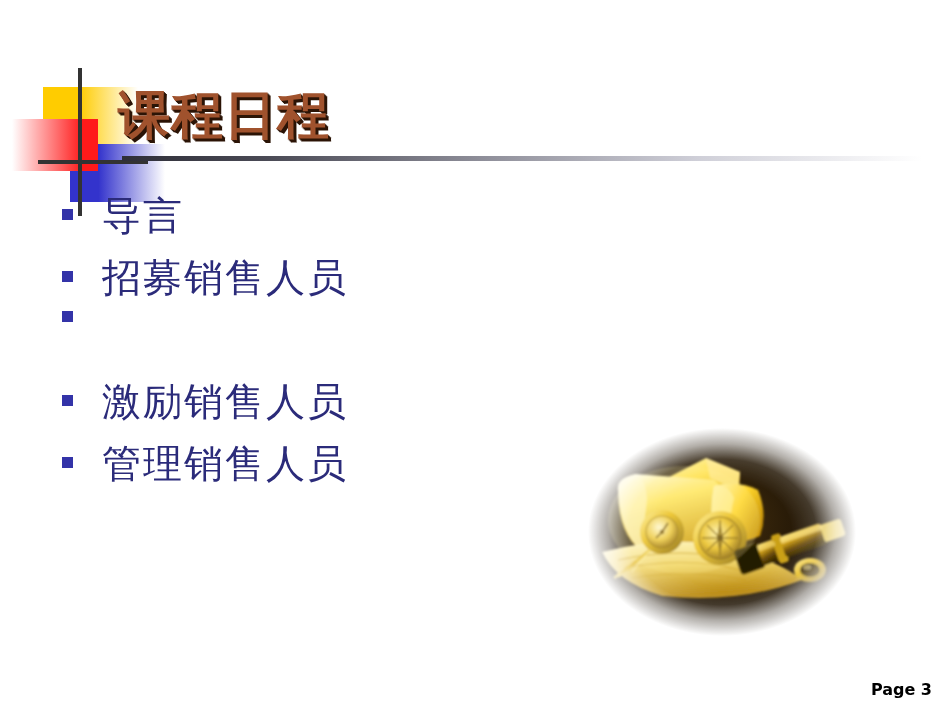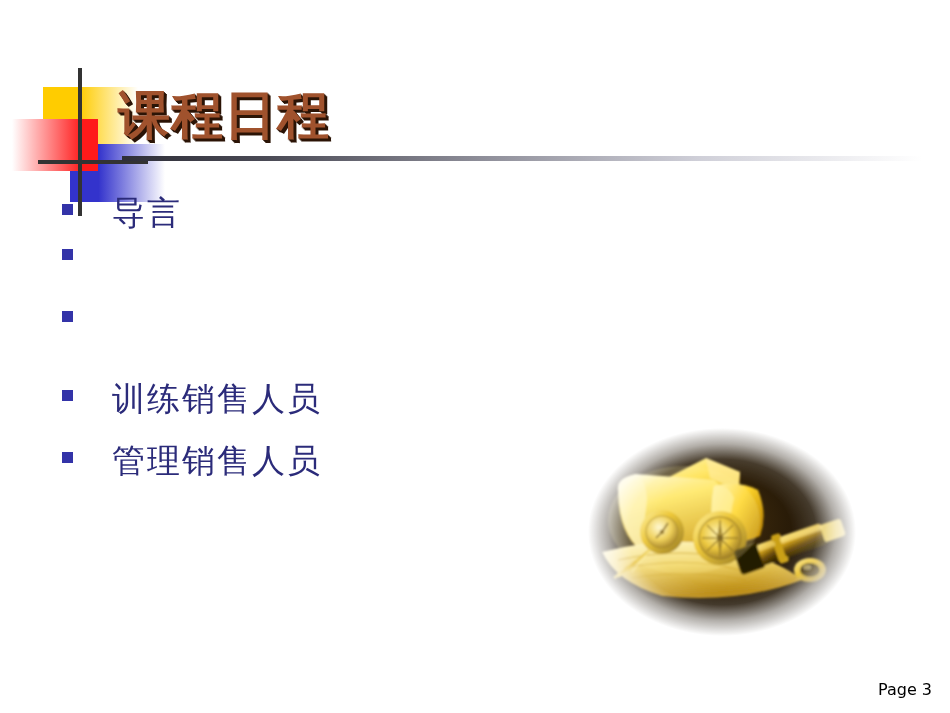--- a/index.html
+++ b/index.html
@@ -110,23 +110,23 @@
   }
   .bullet-marker {
     width: 11px;
     height: 11px;
     background: #3333A8;
     flex: 0 0 auto;
     position: relative;
     top: -9px;
   }
   .bullet-text {
-    margin-left: 39px;
+    margin-left: 29px;
     font-family: "DejaVu Serif", "Liberation Serif", serif;
-    font-size: 33px;
+    font-size: 39px;
     color: #2B2B7A;
     letter-spacing: 2px;
     white-space: nowrap;
     line-height: 1;
   }
 
   
   .photo {
     position: absolute;
     left: 588px;
@@ -141,20 +141,21 @@
   }
 
   
   .page-number {
     position: absolute;
     right: 18px;
     bottom: 14px;
     font-family: "DejaVu Sans", "Liberation Sans", sans-serif;
     font-size: 16px;
     color: #000000;
+    font-weight: bold;
   }
 </style>
 </head>
 <body>
 
 <div class="slide">
 
   <div class="title-deco">
     <div class="deco-rect deco-yellow"></div>
     <div class="deco-rect deco-blue"></div>
@@ -167,27 +168,28 @@
 
   <div class="title-rule"></div>
 
   <div class="bullet-list">
     <div class="bullet-item">
       <span class="bullet-marker"></span>
       <span class="bullet-text">导言</span>
     </div>
     <div class="bullet-item">
       <span class="bullet-marker"></span>
-    </div>
-    <div class="bullet-item">
-      <span class="bullet-marker"></span>
-    </div>
-    <div class="bullet-item">
-      <span class="bullet-marker"></span>
-      <span class="bullet-text">训练销售人员</span>
+      <span class="bullet-text">招募销售人员</span>
+    </div>
+    <div class="bullet-item">
+      <span class="bullet-marker"></span>
+    </div>
+    <div class="bullet-item">
+      <span class="bullet-marker"></span>
+      <span class="bullet-text">激励销售人员</span>
     </div>
     <div class="bullet-item">
       <span class="bullet-marker"></span>
       <span class="bullet-text">管理销售人员</span>
     </div>
   </div>
 
   <div class="photo">
     <svg class="photo-canvas" viewBox="0 0 268 208" preserveAspectRatio="none">
       <defs>

